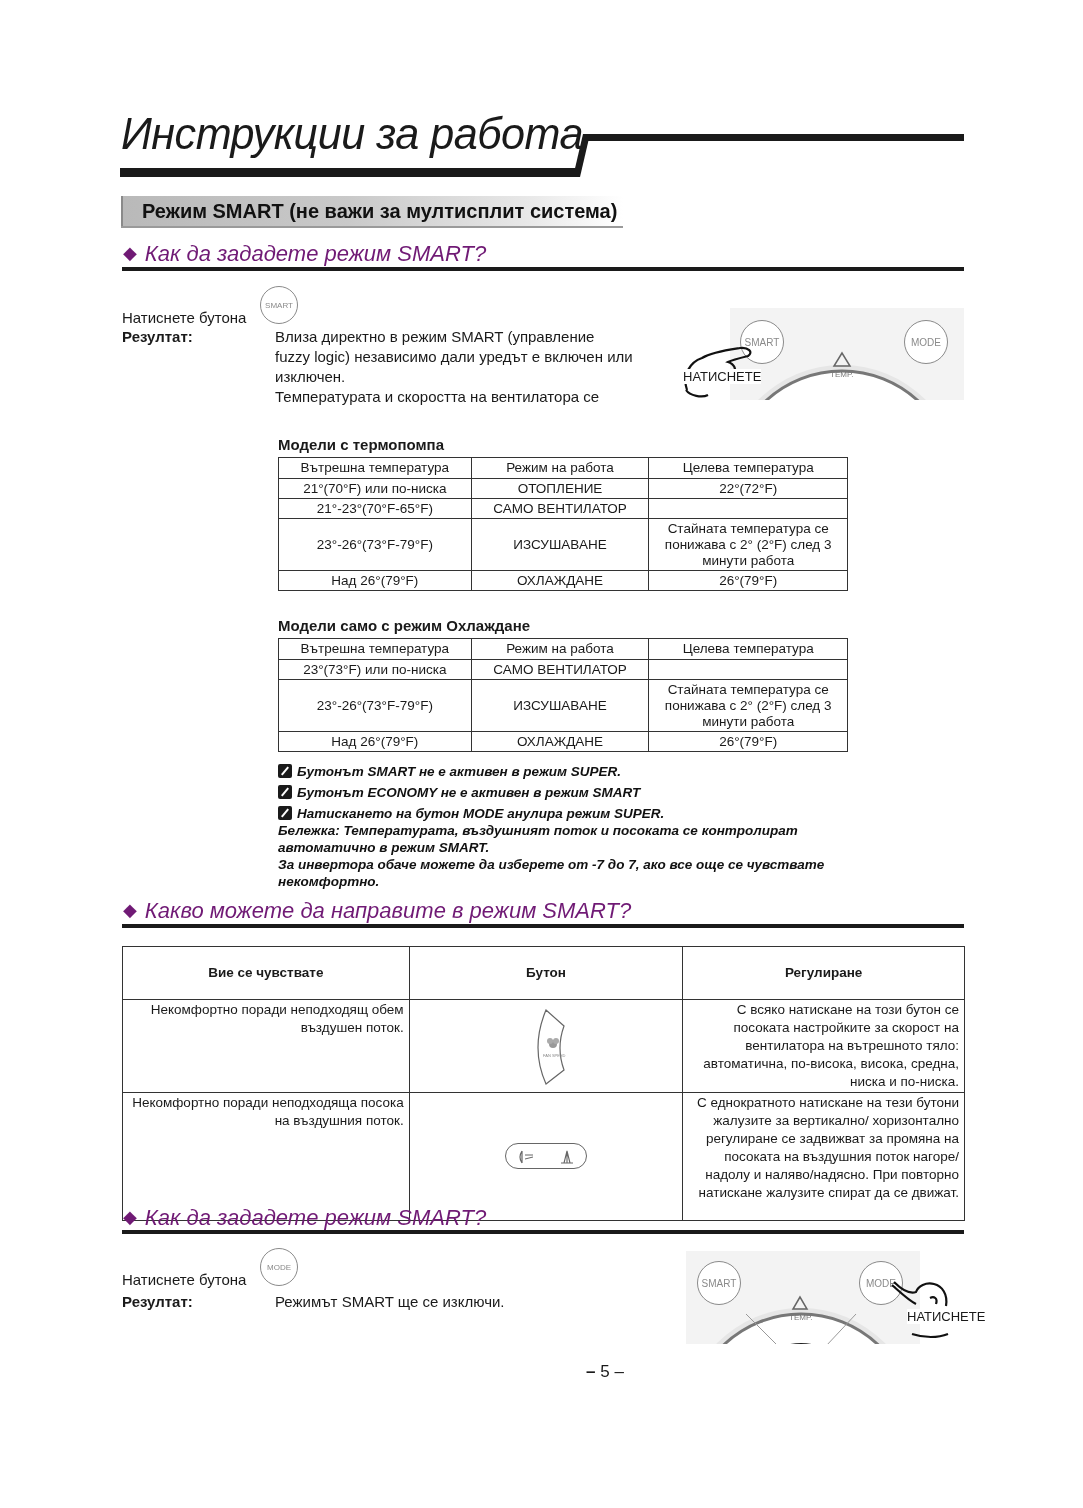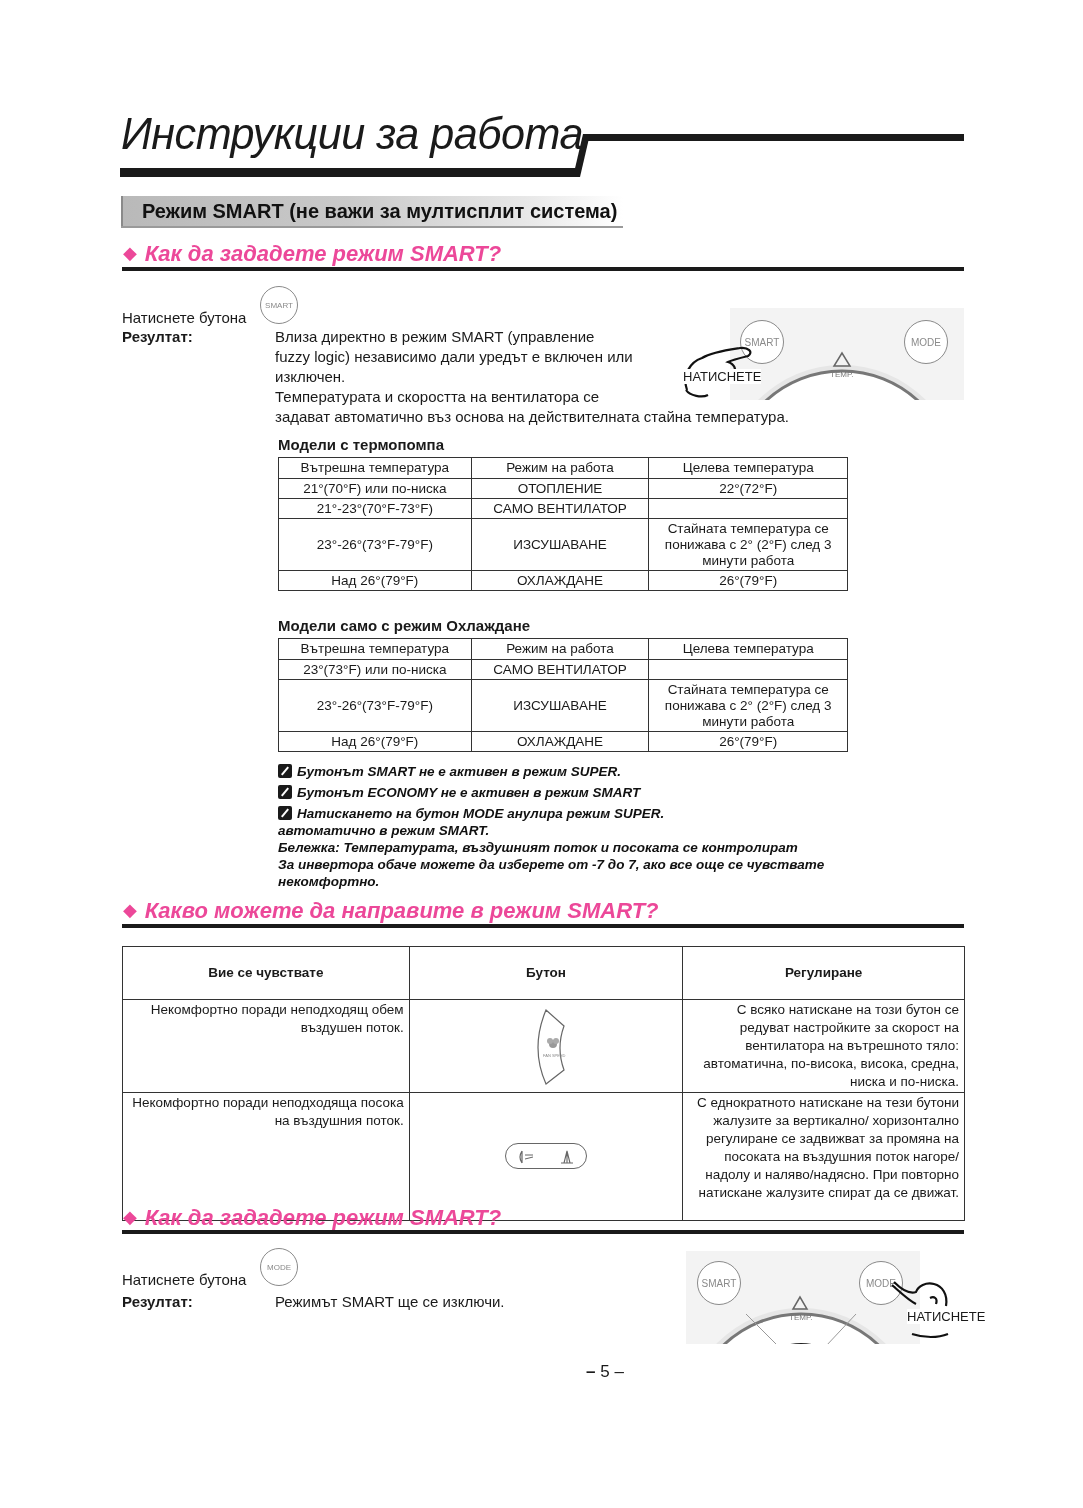--- a/index.html
+++ b/index.html
@@ -12,21 +12,21 @@
                 letter-spacing: -0.5px; color: #1a1a1a; line-height: 1; transform: scaleX(0.98); transform-origin: left; }
   .frame-svg { left: 0; top: 0; }
 
   
   .banner { left: 121px; top: 196px; width: 500px; height: 30px;
             background: linear-gradient(to right, #b9b9b9 0%, #c9c9c9 45%, #e7e7e7 80%, rgba(255,255,255,0) 100%);
             border-left: 2px solid #8a8a8a; box-shadow: 0 2px 0 #9a9a9a; }
   .banner-text { left: 142px; top: 200px; font-size: 20px; font-weight: bold; color: #111; white-space: nowrap; }
 
   
-  .sec-head { left: 123px; font-size: 22px; font-style: italic; font-weight: bold; color: #ec4899; white-space: nowrap; }
+  .sec-head { left: 123px; font-size: 22px; font-style: italic; font-weight: normal; color: #701a75; white-space: nowrap; }
   .sec-head .diamond { font-style: normal; margin-right: 8px; font-size: 18px; position: relative; top: -2px; }
   .sec-rule { left: 122px; width: 842px; height: 4px; background: #1a1a1a; }
 
   .body-text { font-size: 15px; line-height: 20px; color: #1a1a1a; white-space: nowrap; }
   .bold { font-weight: bold; }
 
   
   .circle-btn { border: 1px solid #8a8a8a; border-radius: 50%; display: flex; align-items: center;
                 justify-content: center; color: #8a8a8a; background: #fff; box-sizing: border-box; }
 
@@ -71,21 +71,20 @@
 <div class="abs body-text" style="left:122px; top:308px;">Натиснете бутона</div>
 <div class="abs circle-btn" style="left:260px; top:286px; width:38px; height:38px; font-size:8px;">
   <span>SMART</span>
 </div>
 <div class="abs body-text bold" style="left:122px; top:327px;">Резултат:</div>
 <div class="abs" style="left:275px; top:327px;">
   <div class="body-text">Влиза директно в режим SMART (управление</div>
   <div class="body-text">fuzzy logic) независимо дали уредът е включен или</div>
   <div class="body-text">изключен.</div>
   <div class="body-text">Температурата и скоростта на вентилатора се</div>
-  <div class="body-text">задават автоматично въз основа на действителната стайна температура.</div>
 </div>
 
 <div class="abs remote" style="left:730px; top:308px; width:234px; height:92px;">
   <svg width="234" height="92">
     <circle cx="112" cy="175" r="118" fill="#e6e6e6"></circle>
     <circle cx="112" cy="175" r="112" fill="#ffffff" stroke="#777" stroke-width="3"></circle>
     <line x1="32" y1="93" x2="68" y2="120" stroke="#999" stroke-width="1"></line>
     <line x1="192" y1="93" x2="156" y2="120" stroke="#999" stroke-width="1"></line>
     <circle cx="112" cy="170" r="52" fill="#fff" stroke="#222" stroke-width="2"></circle>
     <polygon points="112,45 104,58 120,58" fill="none" stroke="#666" stroke-width="1.5"></polygon>
@@ -115,21 +114,21 @@
     <td>Вътрешна температура</td>
     <td>Режим на работа</td>
     <td>Целева температура</td>
   </tr>
   <tr style="height:20px;">
     <td>21°(70°F) или по-ниска</td>
     <td>ОТОПЛЕНИЕ</td>
     <td>22°(72°F)</td>
   </tr>
   <tr style="height:20px;">
-    <td>21°-23°(70°F-73°F)</td>
+    <td>21°-23°(70°F-65°F)</td>
     <td>САМО ВЕНТИЛАТОР</td>
     <td></td>
   </tr>
   <tr style="height:52px;">
     <td>23°-26°(73°F-79°F)</td>
     <td>ИЗСУШАВАНЕ</td>
     <td>Стайната температура се понижава с 2° (2°F) след 3 минути работа</td>
   </tr>
   <tr style="height:20px;">
     <td>Над 26°(79°F)</td>
@@ -167,22 +166,22 @@
     <td>ОХЛАЖДАНЕ</td>
     <td>26°(79°F)</td>
   </tr>
 </tbody>
   </table>
 
 <div class="abs" style="left:278px; top:763px;">
   <div class="note" style="margin-bottom:4px;"><span class="check"></span><span>Бутонът SMART не е активен в режим SUPER.</span></div>
   <div class="note" style="margin-bottom:4px;"><span class="check"></span><span>Бутонът ECONOMY не е активен в режим SMART</span></div>
   <div class="note"><span class="check"></span><span>Натискането на бутон MODE анулира режим SUPER.</span></div>
+  <div class="note">Бележка: Температурата, въздушният поток и посоката се контролират</div>
   <div class="note">автоматично в режим SMART.</div>
-  <div class="note">Бележка: Температурата, въздушният поток и посоката се контролират</div>
   <div class="note">За инвертора обаче можете да изберете от -7 до 7, ако все още се чувствате</div>
   <div class="note">некомфортно.</div>
 </div>
 
 <div class="abs sec-head" style="top:898px;">
   <span class="diamond">◆</span><span>Какво можете да направите в режим SMART?</span>
 </div>
 <div class="abs sec-rule" style="top:924px;"></div>
 
 <table class="adj">
@@ -201,21 +200,21 @@
     <td>Некомфортно поради неподходящ обем въздушен поток.</td>
     <td style="position:relative;">
       <svg style="position:absolute; left:116px; top:8px;" width="44" height="80">
         <path d="M20,2 L38,18 Q30,40 38,62 L20,76 Q4,40 20,2 Z" fill="#fff" stroke="#666" stroke-width="1.2"></path>
         <circle cx="27" cy="36" r="4" fill="#999"></circle>
         <circle cx="24" cy="33" r="3" fill="#aaa"></circle>
         <circle cx="30" cy="33" r="3" fill="#aaa"></circle>
         <text x="17" y="49" font-size="4" fill="#888" font-family="Liberation Sans, sans-serif">FAN SPEED</text>
       </svg>
     </td>
-    <td>С всяко натискане на този бутон се редуват настройките за скорост на вентилатора на вътрешното тяло: автоматична, по-висока, висока, средна, ниска и по-ниска.</td>
+    <td>С всяко натискане на този бутон се посоката настройките за скорост на вентилатора на вътрешното тяло: автоматична, по-висока, висока, средна, ниска и по-ниска.</td>
   </tr>
   <tr style="height:128px;">
     <td>Некомфортно поради неподходяща посока на въздушния поток.</td>
     <td style="position:relative;">
       <div style="position:absolute; left:95px; top:50px; width:82px; height:26px; border:1px solid #666; border-radius:14px; box-sizing:border-box;">
         <svg width="82" height="26">
           <path d="M16,7 L16,19 M16,7 Q12,13 16,19" fill="none" stroke="#666" stroke-width="1.2"></path>
           <line x1="19" y1="11" x2="27" y2="11" stroke="#666" stroke-width="1"></line>
           <line x1="19" y1="15" x2="27" y2="13" stroke="#666" stroke-width="1"></line>
           <path d="M55,19 L67,19 M58,19 L61,7 L64,19 M61,7 L61,19" fill="none" stroke="#666" stroke-width="1.1"></path>

